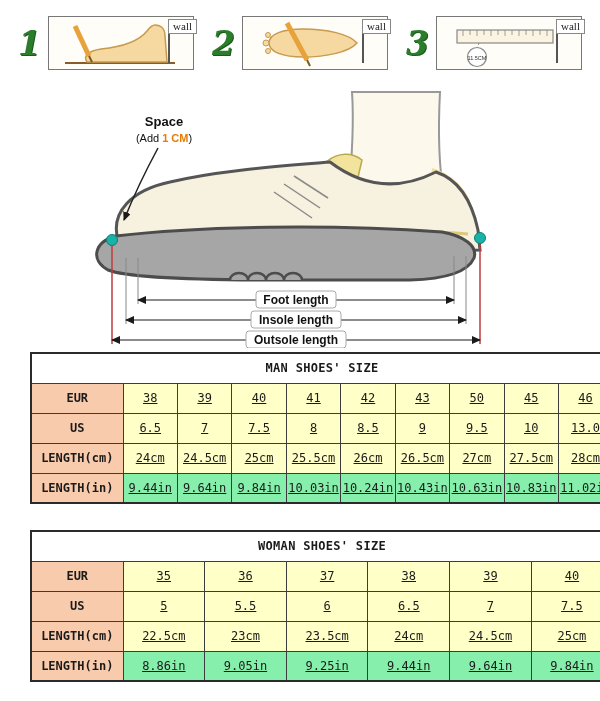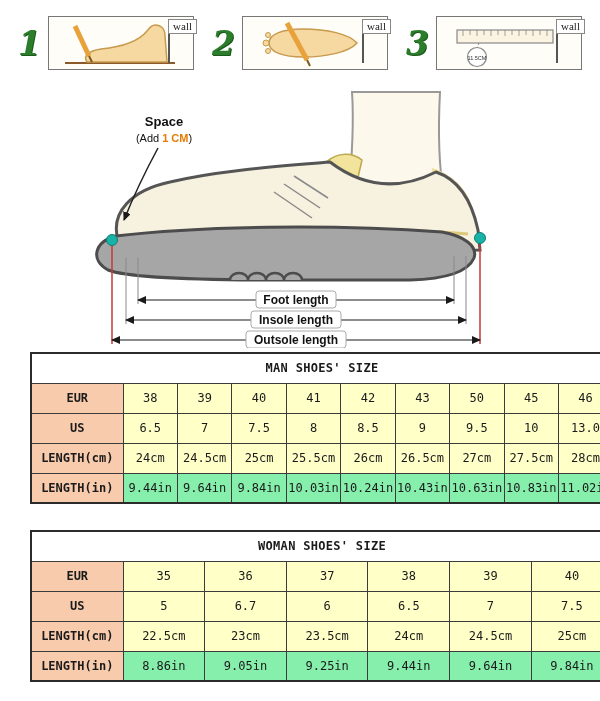--- a/index.html
+++ b/index.html
@@ -89,21 +89,21 @@
   .tbl-title {
     font-family: "Liberation Sans", sans-serif;
     font-size: 15px;
     font-weight: bold;
     letter-spacing: .3px;
     height: 32px;
     background: #ffffff;
     color: #000;
   }
   td.lbl { background: #f8cbad; font-weight: bold; }
-  td.val { background: #ffffc8; }
+  td.val { background: #ffffc8; text-decoration: underline; }
   tr.plain td.val { background: #86efac; }
 </style>
 </head>
 <body>
 
 <div class="canvas">
 
   <div class="steps-row">
 
     <div class="step">
@@ -313,21 +313,21 @@
         <td class="val">35</td>
         <td class="val">36</td>
         <td class="val">37</td>
         <td class="val">38</td>
         <td class="val">39</td>
         <td class="val">40</td>
       </tr>
       <tr>
         <td class="lbl">US</td>
         <td class="val">5</td>
-        <td class="val">6.7</td>
+        <td class="val">5.5</td>
         <td class="val">6</td>
         <td class="val">6.5</td>
         <td class="val">7</td>
         <td class="val">7.5</td>
       </tr>
       <tr>
         <td class="lbl">LENGTH(cm)</td>
         <td class="val">22.5cm</td>
         <td class="val">23cm</td>
         <td class="val">23.5cm</td>

